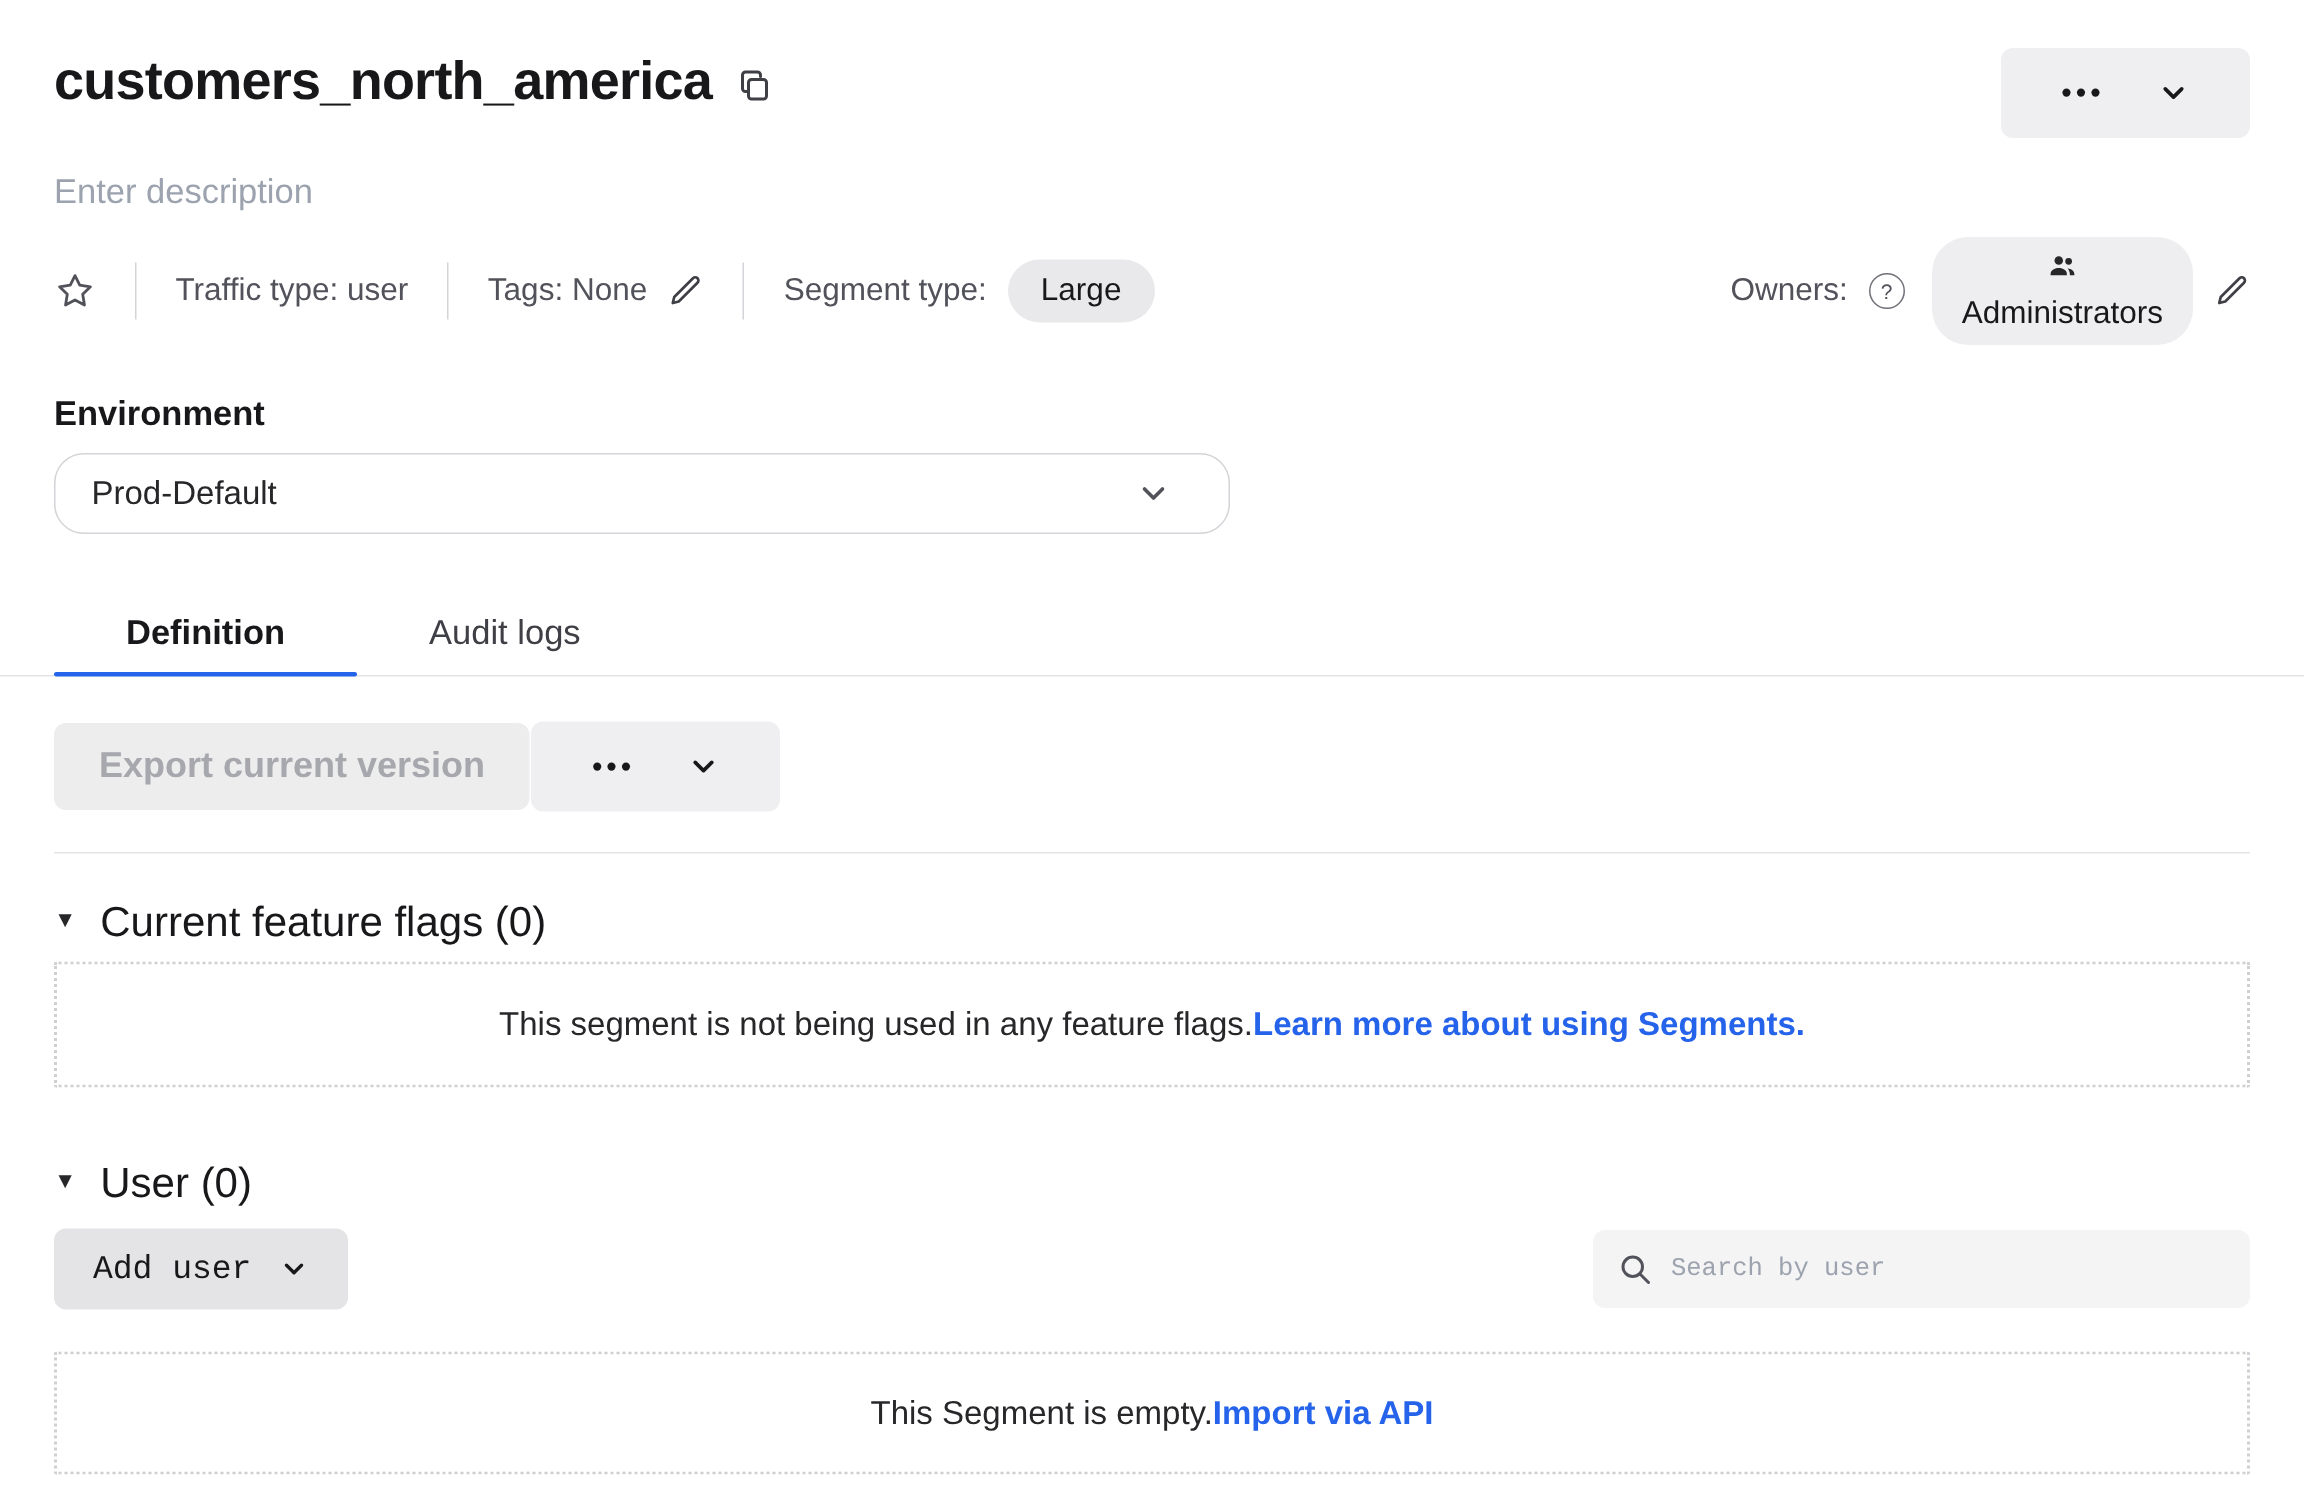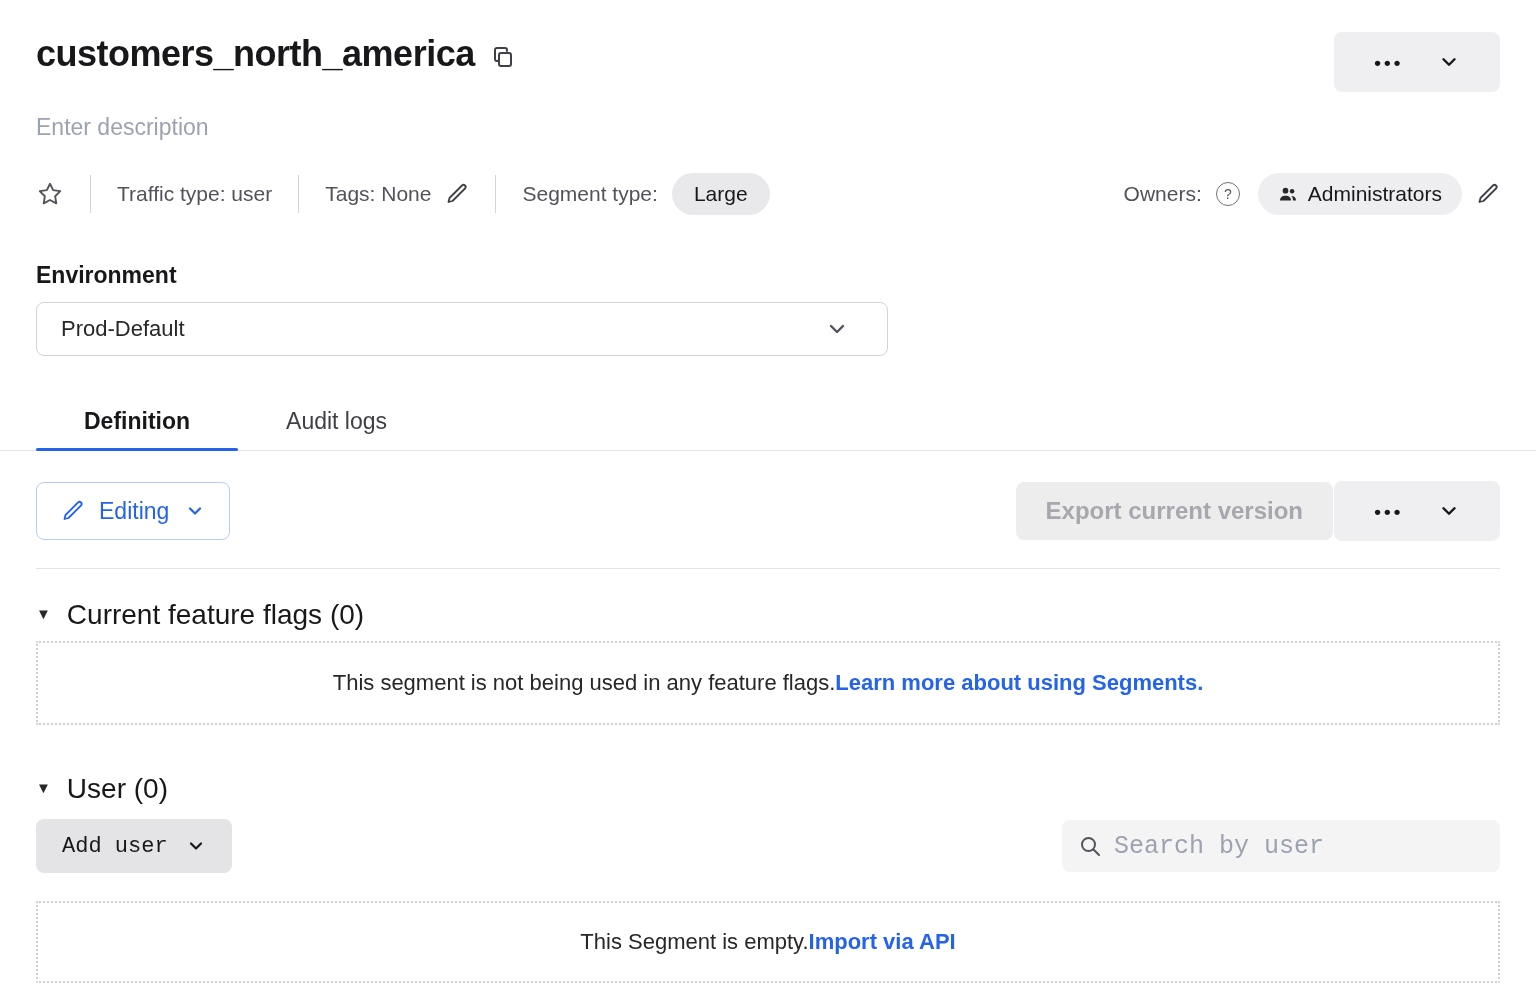--- a/index.html
+++ b/index.html
@@ -41,29 +41,29 @@
     font-size: 21px; color: #18181b;
   }
   .q-icon {
     width: 24px; height: 24px; border-radius: 50%; border: 1.5px solid #71717a;
     display: inline-flex; align-items: center; justify-content: center;
     font-size: 14px; color: #52525b; margin-left: 14px; cursor: pointer; flex: none;
   }
   .owners-pill {
     display: inline-flex; align-items: center; gap: 10px; margin-left: 18px;
     background: #eeeef0; border-radius: 24px; padding: 9px 20px;
-    font-size: 21px; color: #18181b;
+    font-size: 21px; color: #18181b; flex-direction: column;
   }
   .people-icon { display: inline-flex; color: #27272a; }
 
   
   .env-label { margin-top: 44px; font-size: 23px; line-height: 30px; font-weight: 700; color: #18181b; }
   .env-select {
-    margin-top: 12px; width: 852px; height: 54px;
-    border: 1px solid #d4d4d8; border-radius: 8px;
+    margin-top: 12px; width: 784px; height: 54px;
+    border: 1px solid #d4d4d8; border-radius: 20px;
     display: flex; align-items: center; justify-content: space-between;
     padding: 0 38px 0 24px; cursor: pointer; background: #fff;
   }
   .env-select-value { font-size: 22px; color: #27272a; }
   .env-select .chev { color: #52525b; }
 
   
   .tabs { margin: 36px -36px 0; padding: 0 36px; display: flex; gap: 0; border-bottom: 1px solid #e4e4e7; }
   .tab {
     position: relative; height: 58px; padding: 0 48px;
@@ -107,21 +107,21 @@
     display: flex; align-items: center; gap: 18px; font-size: 22px; color: #18181b;
     font-family: inherit; cursor: pointer;
   }
   .add-user-btn .chev { color: #18181b; }
   .search-box {
     width: 438px; height: 52px; background: #f4f4f5; border-radius: 8px;
     display: flex; align-items: center; gap: 10px; padding: 0 16px;
   }
   .search-box input {
     flex: 1; border: none; background: transparent; outline: none;
-    font-size: 25px; color: #27272a; font-family: inherit;
+    font-size: 17px; color: #27272a; font-family: inherit;
   }
   .search-box input::placeholder { color: #9ca3af; }
   .search-icon { display: inline-flex; color: #52525b; }
 </style>
 </head>
 <body>
 
 <div class="page">
 
   <header>
@@ -201,33 +201,20 @@
       </span>
     </div>
   </section>
 
   <nav class="tabs">
     <div class="tab active">Definition</div>
     <div class="tab">Audit logs</div>
   </nav>
 
   <div class="toolbar">
-    <button class="editing-btn">
-      <span class="pencil-icon" style="margin-left:0;color:#2563eb;">
-        <svg width="24" height="24" viewBox="0 0 24 24" fill="none" stroke="currentColor" stroke-width="1.8" stroke-linecap="round" stroke-linejoin="round">
-          <path d="M17 3.5a2.1 2.1 0 0 1 3 3L7.5 19l-4 1 1-4z"></path>
-        </svg>
-      </span>
-      <span>Editing</span>
-      <span class="chev">
-        <svg width="20" height="20" viewBox="0 0 20 20" fill="none" stroke="currentColor" stroke-width="2.2" stroke-linecap="round" stroke-linejoin="round">
-            <path d="M5 7.5l5 5 5-5"></path>
-          </svg>
-      </span>
-    </button>
     <div class="toolbar-right">
       <button class="export-btn">Export current version</button>
       <button class="menu-btn" style="margin-top:0;">
         <span class="menu-dots">•••</span>
         <span class="chev">
           <svg width="22" height="22" viewBox="0 0 20 20" fill="none" stroke="currentColor" stroke-width="2.2" stroke-linecap="round" stroke-linejoin="round">
               <path d="M5 7.5l5 5 5-5"></path>
             </svg>
         </span>
       </button>

